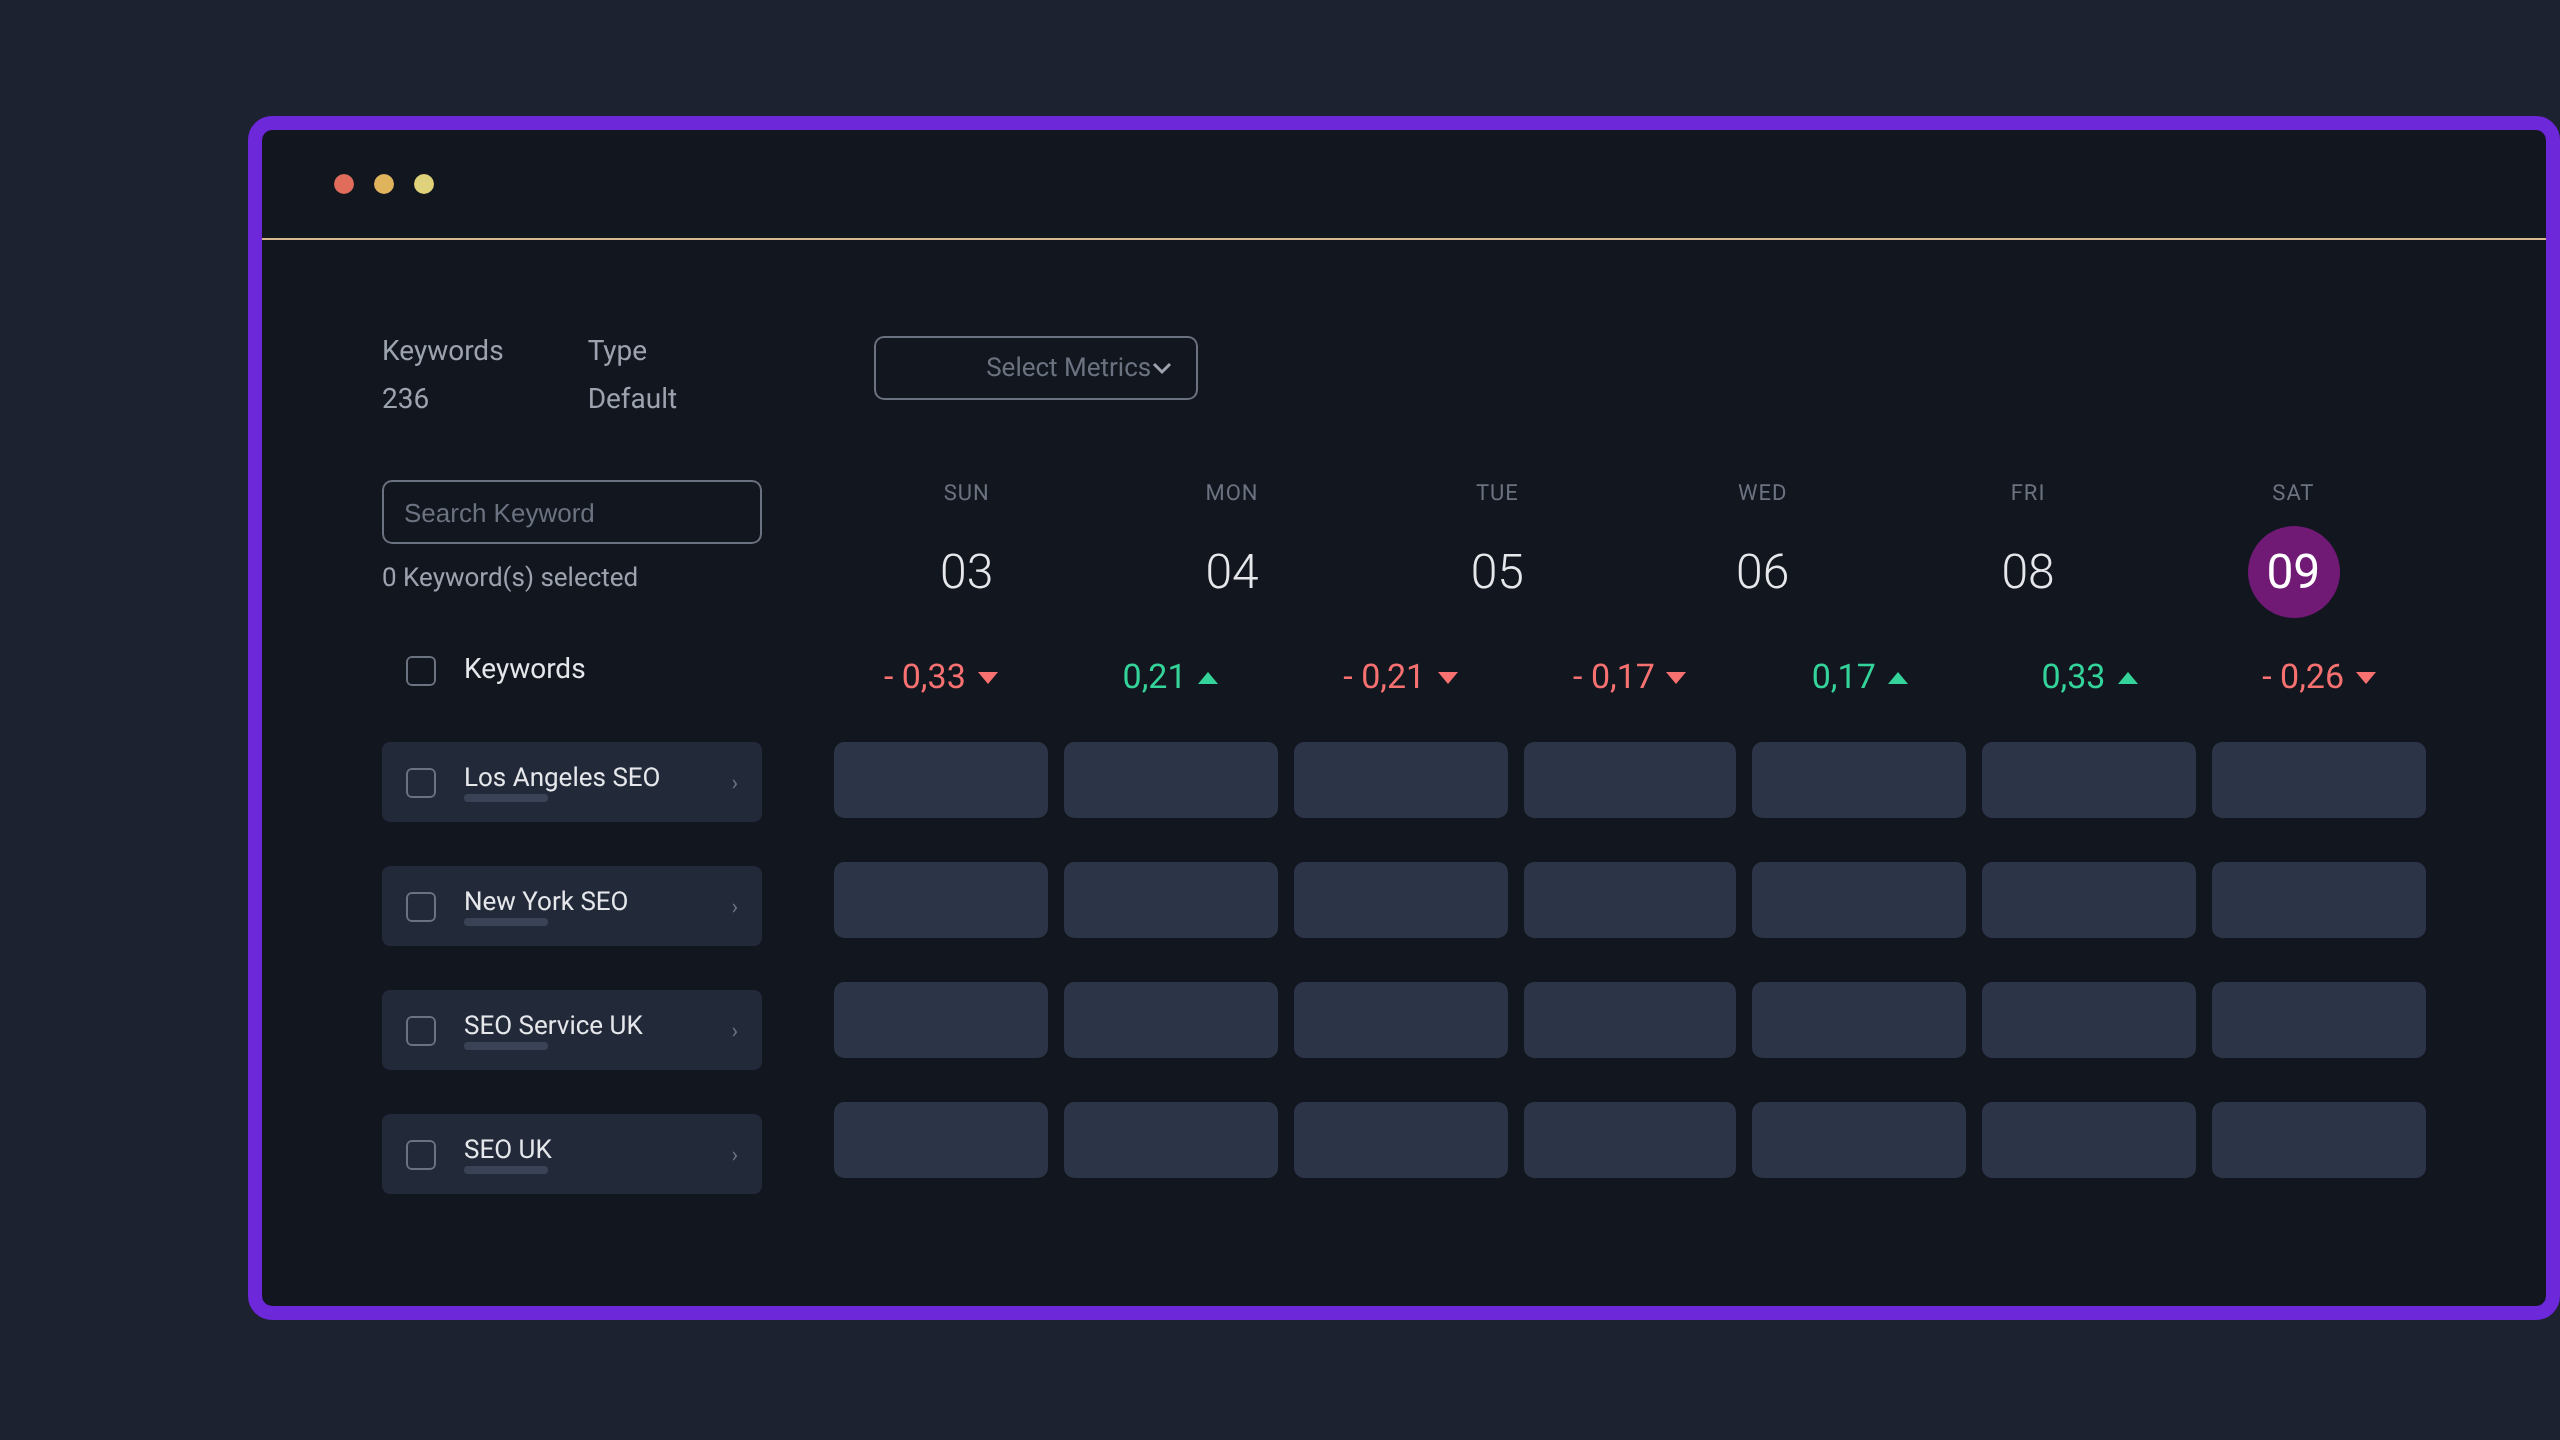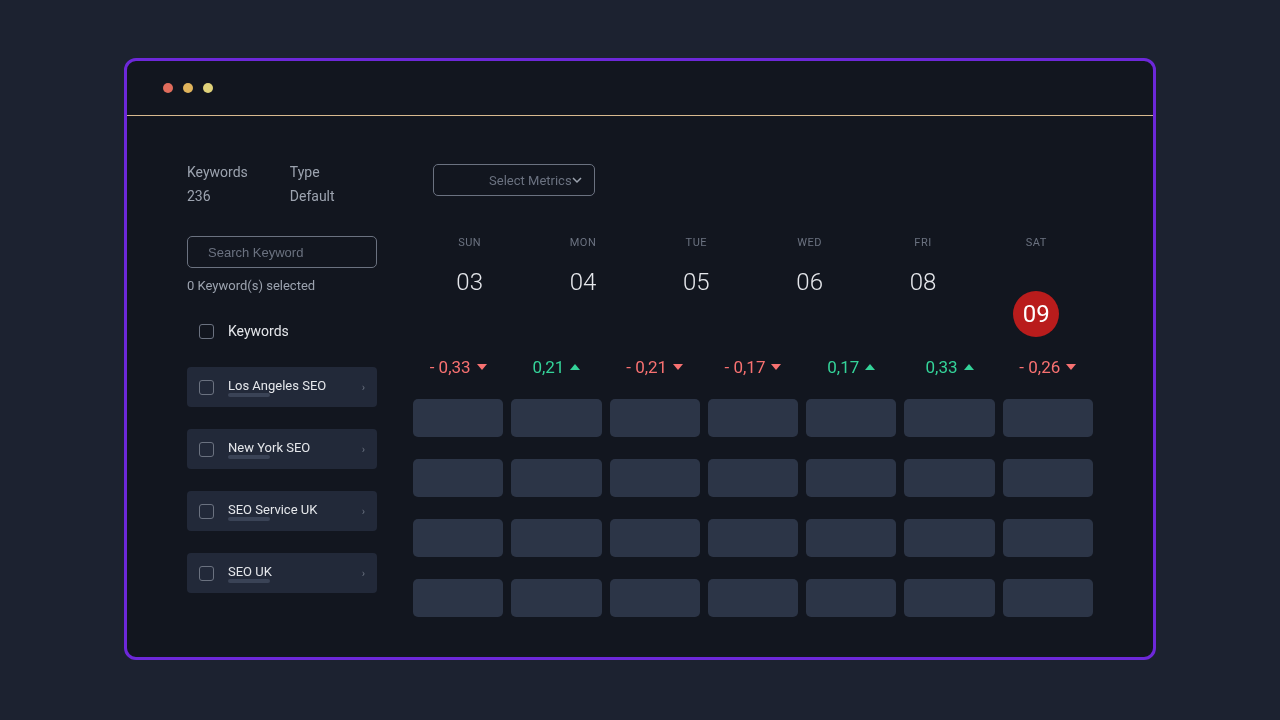--- a/index.html
+++ b/index.html
@@ -8,24 +8,24 @@
     width: 1280px;
     height: 720px;
     font-family: -apple-system, BlinkMacSystemFont, "Segoe UI", Roboto, sans-serif;
     color: #E5E7EB;
     overflow: hidden;
   }
   .window {
     position: absolute;
     left: 124px;
     top: 58px;
-    width: 1032px;
+    width: 1156px;
     height: 602px;
     background: #12161F;
-    border: 3px solid #6d28d9;
+    border: 7px solid #6d28d9;
     border-radius: 12px;
     overflow: hidden;
   }
   .titlebar {
     height: 55px;
     border-bottom: 1px solid #D7B98F;
     display: flex;
     align-items: center;
     padding-left: 36px;
     gap: 10px;
@@ -62,21 +62,21 @@
     gap: 36px;
   }
   .left-col { width: 190px; flex-shrink: 0; }
   .search-box {
     width: 100%;
     height: 32px;
     border: 1px solid #6B7280;
     border-radius: 5px;
     display: flex;
     align-items: center;
-    padding: 0 20px;
+    padding: 0 10px;
     gap: 8px;
   }
   .search-box input {
     flex: 1;
     background: transparent;
     border: none;
     outline: none;
     color: #9CA3AF;
     font-size: 13px;
   }
@@ -123,21 +123,21 @@
     font-size: 24px;
     font-weight: 300;
     color: #E5E7EB;
     width: 46px;
     height: 46px;
     display: flex;
     align-items: center;
     justify-content: center;
     border-radius: 50%;
   }
-  .day-num.active { background: #b91c1c; color: #fff; font-weight: 400; margin-top: 32px; }
+  .day-num.active { background: #701a75; color: #fff; font-weight: 400; }
   .delta-row { display: flex; gap: 8px; margin-bottom: 22px; }
   .delta { flex: 1; display: flex; align-items: center; justify-content: center; gap: 6px; font-size: 17px; }
   .delta.up { color: #34D399; }
   .delta.down { color: #F87171; }
   .tri {
     width: 0; height: 0;
     border-left: 5px solid transparent;
     border-right: 5px solid transparent;
   }
   .tri.up { border-bottom: 6px solid #34D399; }

